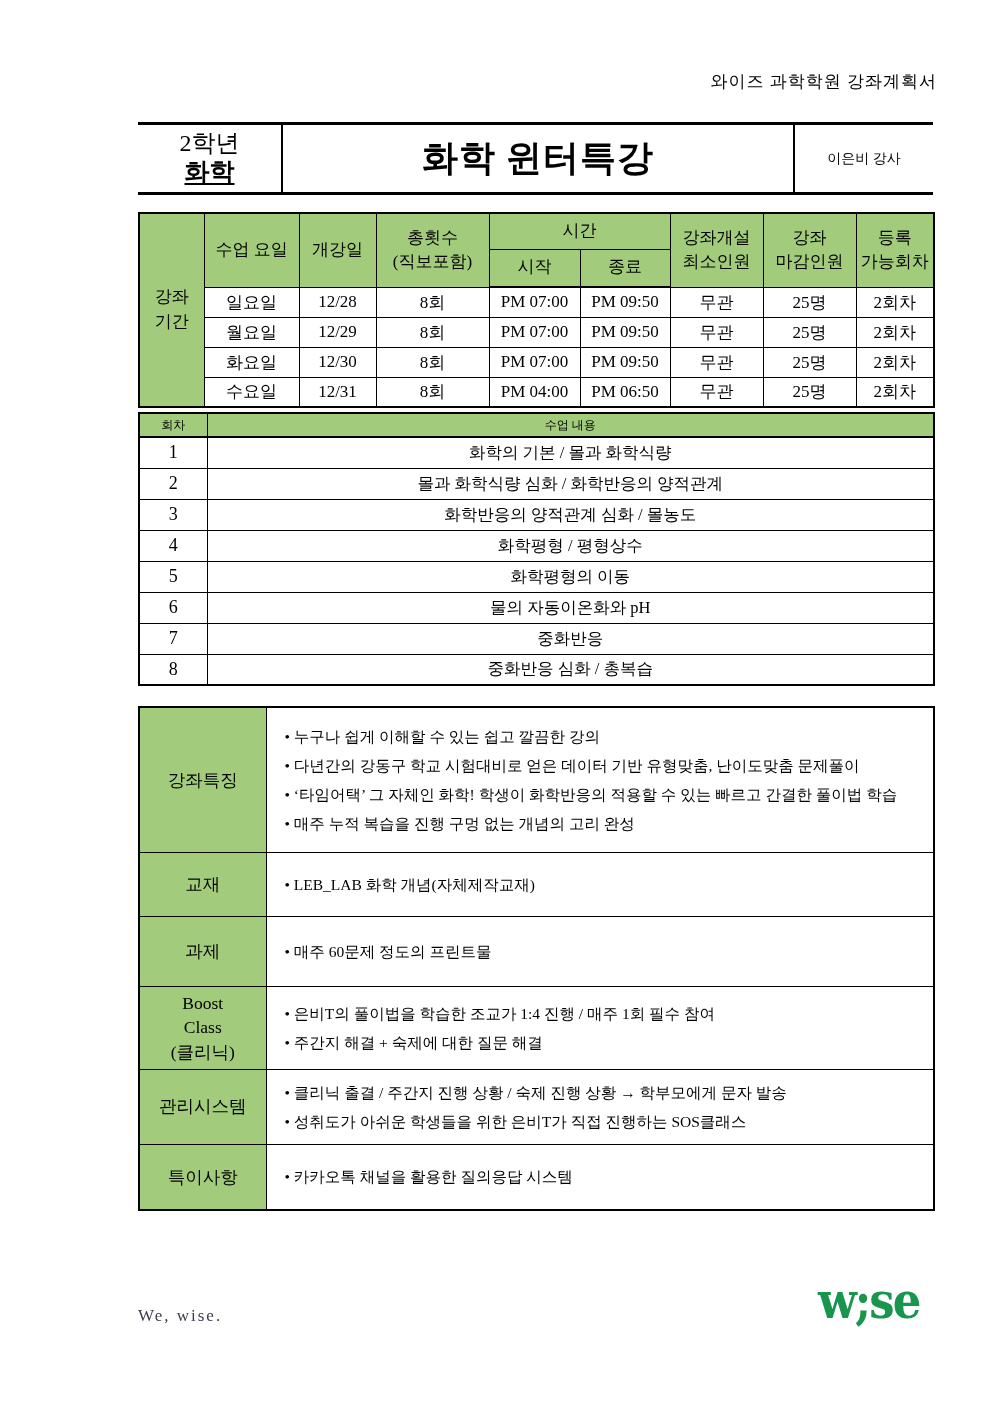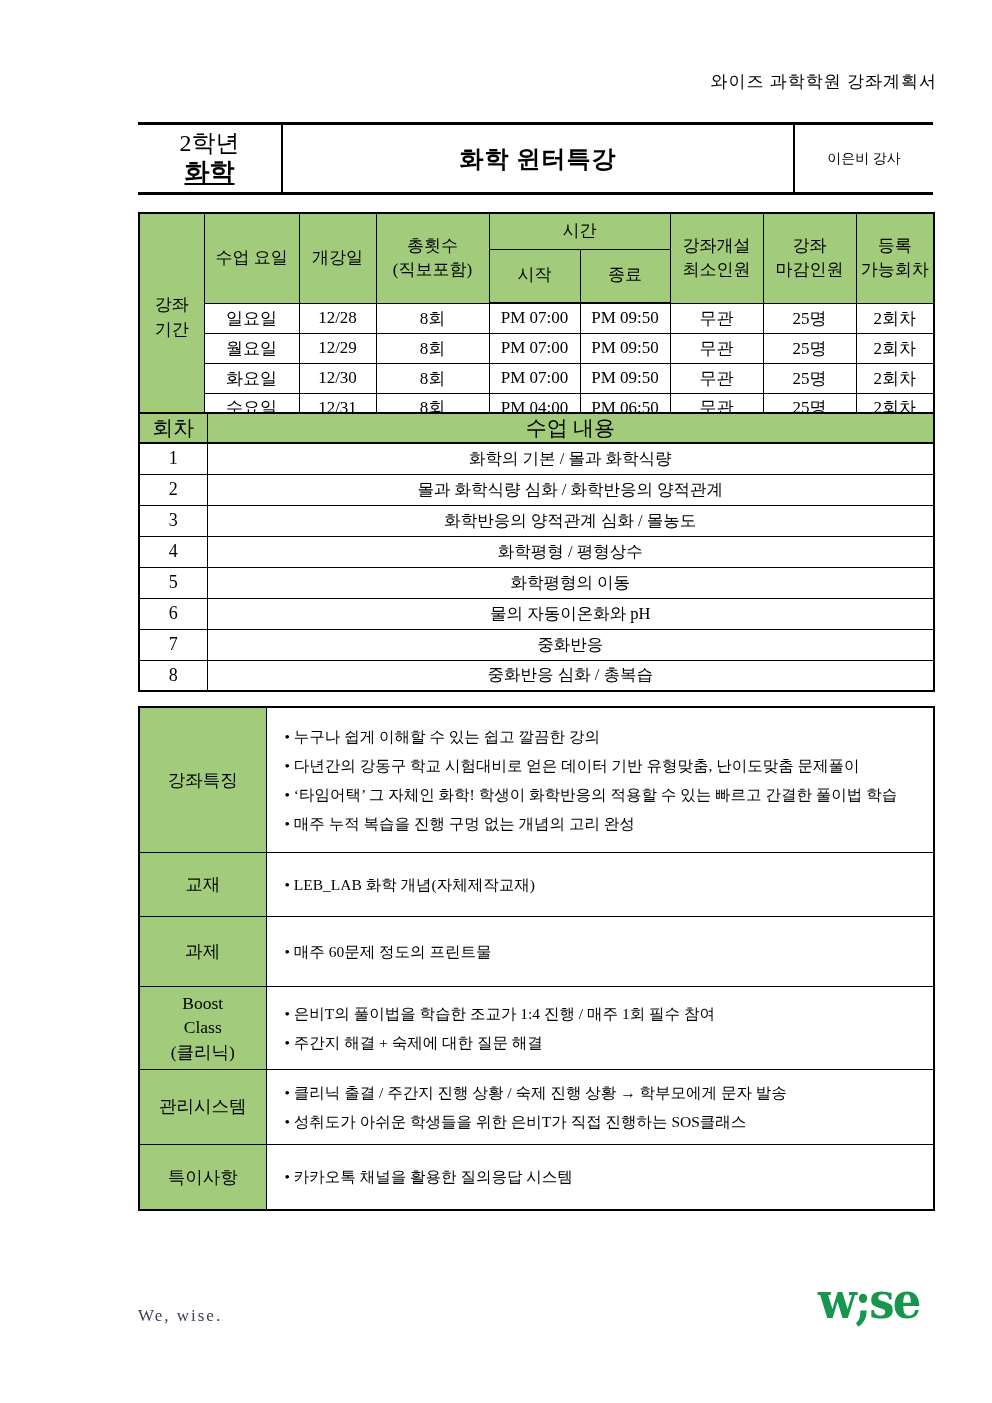--- a/index.html
+++ b/index.html
@@ -28,50 +28,50 @@
   .header-box{
     position:absolute; top:122px; left:95px; width:795px; height:73px;
     border-top:3px solid #000; border-bottom:3px solid #000;
     display:flex; align-items:stretch;
   }
   .header-cell{ display:flex; flex-direction:column; align-items:center; justify-content:center; }
   .header-grade-cell{ width:145px; border-right:2px solid #000; }
   .header-grade{ font-size:24px; line-height:1.1; }
   .header-subject{ font-size:25px; font-weight:bold; text-decoration:underline; text-underline-offset:3px; line-height:1.2; }
   .header-title-cell{ flex:1; }
-  .header-title{ font-size:24px; font-weight:bold; letter-spacing:1px; }
+  .header-title{ font-size:36px; font-weight:bold; letter-spacing:1px; }
   .header-instructor-cell{ width:140px; border-left:2px solid #000; }
   .header-instructor{ font-size:14px; }
 
   
   table{ border-collapse:collapse; table-layout:fixed; }
   th,td{ border:1px solid #000; text-align:center; vertical-align:middle; overflow:hidden; }
   th{ background:var(--green); font-weight:normal; }
   .pre{ white-space:pre-line; }
 
   
   .schedule-table{
     position:absolute; top:212px; left:95px; width:795px;
     border:2px solid #000;
     font-size:17px;
   }
   .schedule-table th{ font-size:17px; line-height:1.45; }
   .schedule-table .hdr-row1 td, .schedule-table .hdr-row1 th{ height:36px; }
-  .schedule-table .hdr-row2 th{ height:54px; }
+  .schedule-table .hdr-row2 th{ height:38px; }
   .schedule-table .data-row td{ height:30px; background:#fff; }
   .schedule-table .hdr-row2 th{ border-bottom:2px solid #000; }
   .section-label-cell{ line-height:1.7; font-size:17px; }
 
   
   .curriculum-table{
     position:absolute; top:412px; left:95px; width:795px;
     border:2px solid #000;
     font-size:16.5px;
   }
-  .curriculum-table th{ height:24px; font-size:21px; border-bottom:2px solid #000; }
+  .curriculum-table th{ height:24px; font-size:12px; border-bottom:2px solid #000; }
   .curriculum-table td{ height:31px; background:#fff; }
   .curriculum-table .round-cell{ font-size:18px; }
 
   
   .info-table{
     position:absolute; top:706px; left:95px; width:795px;
     border:2px solid #000;
   }
   .info-table th{ font-size:17.5px; line-height:1.4; }
   .info-table td.info-content{

